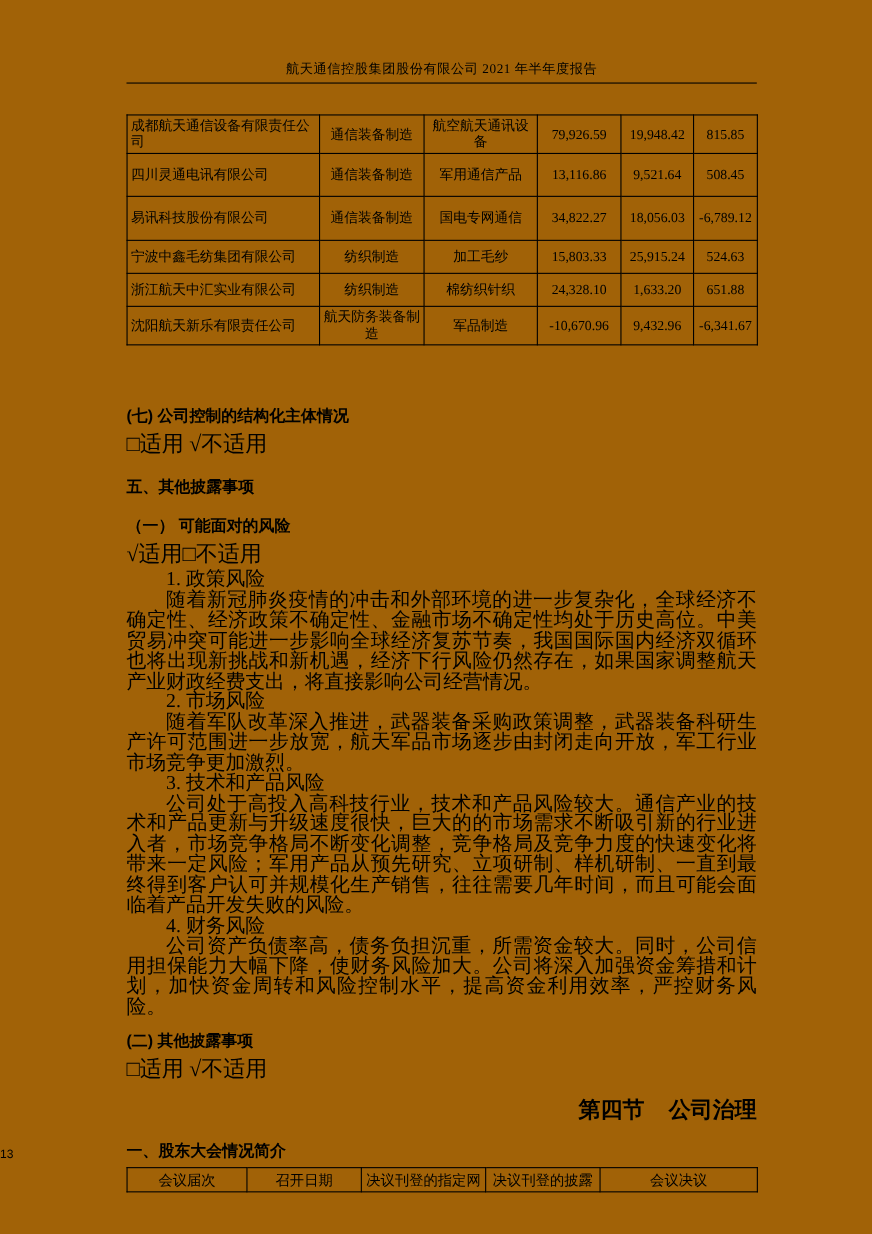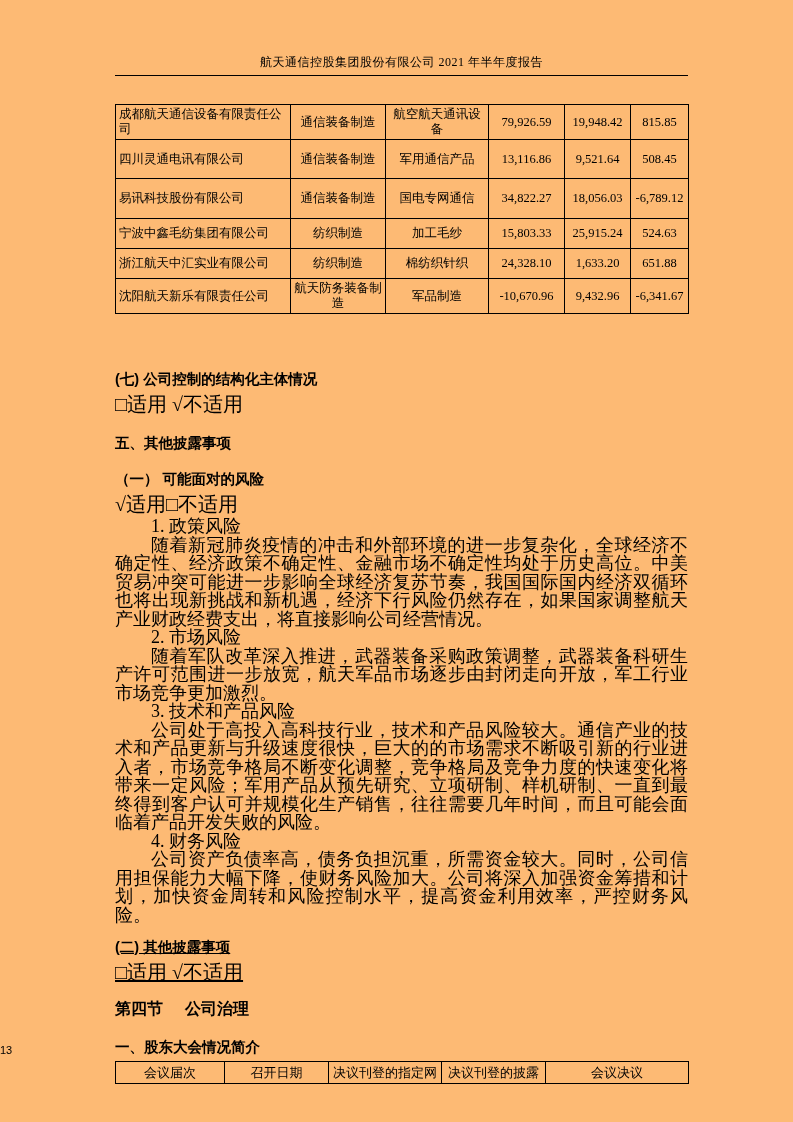--- a/index.html
+++ b/index.html
@@ -1,21 +1,21 @@
 <!DOCTYPE html>
 <html lang="zh"><head>
 <meta charset="utf-8">
 <style>
   html, body { margin: 0; padding: 0; background: #888; }
   .page {
     position: relative;
     width: 793px;
     height: 1122px;
     margin: 0 auto;
-    background: #fdba74;
+    background: #a16207;
     font-family: "Liberation Serif", "DejaVu Serif", serif;
     color: #000;
     overflow: hidden;
   }
   .content {
     margin-left: 115px;
     width: 573px;
     padding-top: 54px;
   }
   .doc-header {
@@ -50,35 +50,35 @@
     line-height: 19px;
   }
   .applicability {
     font-size: 20px;
     line-height: 19px;
     margin-top: 6px;
   }
   .sec-s7 { margin-top: 56px; }
   .sec-five { margin-top: 20px; }
   .sec-one { margin-top: 17px; }
-  .sec-two { margin-top: 14px; text-decoration: underline; }
+  .sec-two { margin-top: 14px; }
   .risk-block { margin-top: 3px; }
   .risk-title, .para {
     font-size: 18px;
     line-height: 18.5px;
     text-indent: 2em;
     margin: 0;
   }
   .para { text-align: justify; }
   .chapter-title {
     margin-top: 12px;
-    text-align: left;
+    text-align: right;
     font-family: "Liberation Sans", "DejaVu Sans", sans-serif;
     font-weight: 700;
-    font-size: 16px;
+    font-size: 20px;
     line-height: 30px;
   }
   .chapter-title .gap { display: inline-block; width: 22px; }
   .sec-meeting { margin-top: 14px; }
   table.meeting { margin-top: 4px; border: 1.2px solid #000; }
   table.meeting td { font-size: 13px; height: 19px; padding: 1px 2px; white-space: nowrap; }
   .page-number {
     position: absolute;
     left: 0; right: 0;
     top: 1044px;

